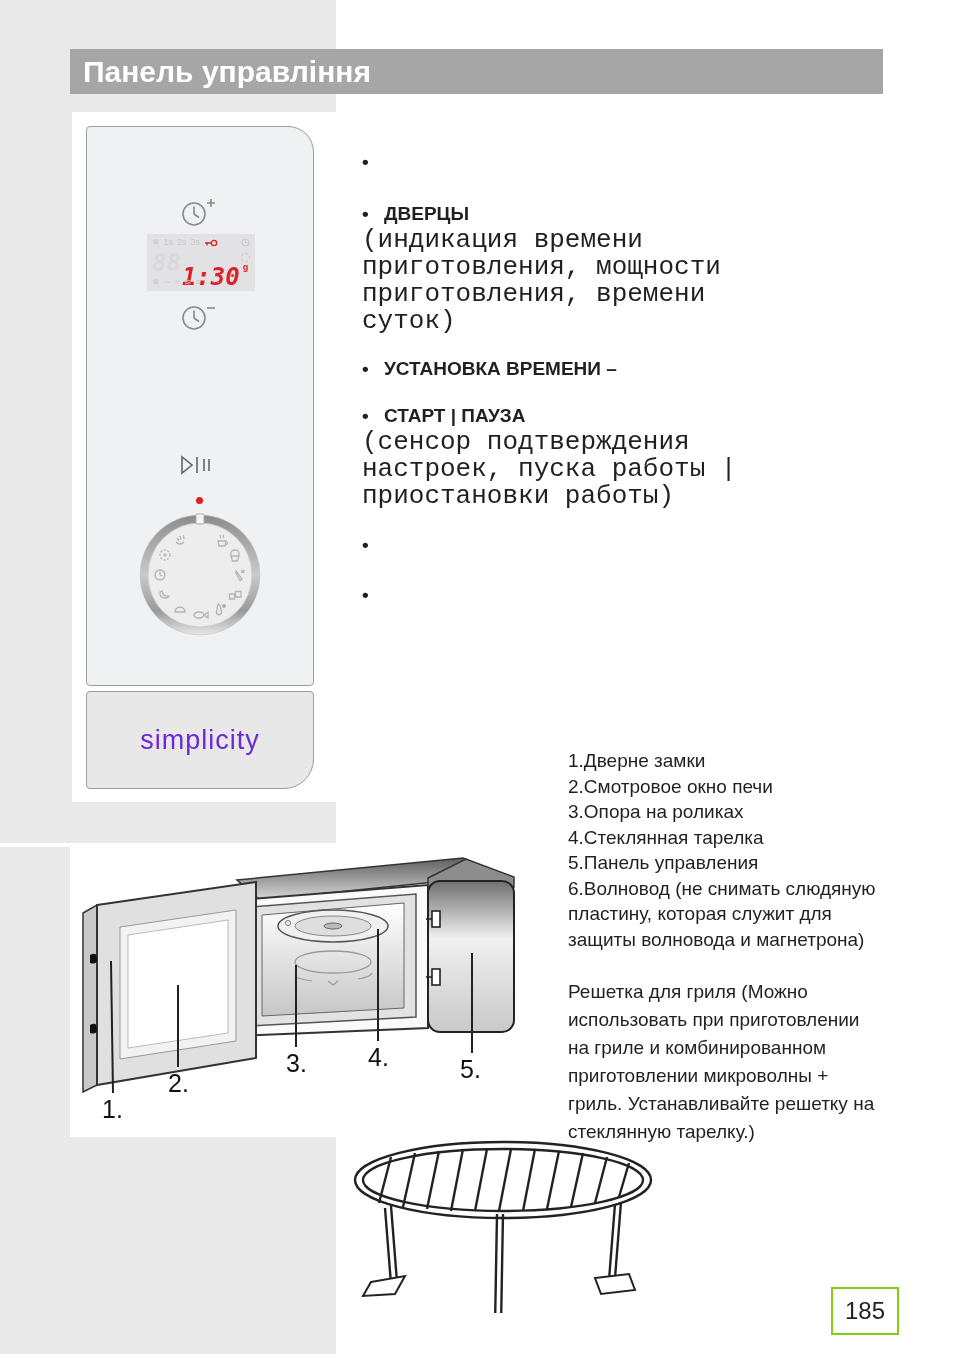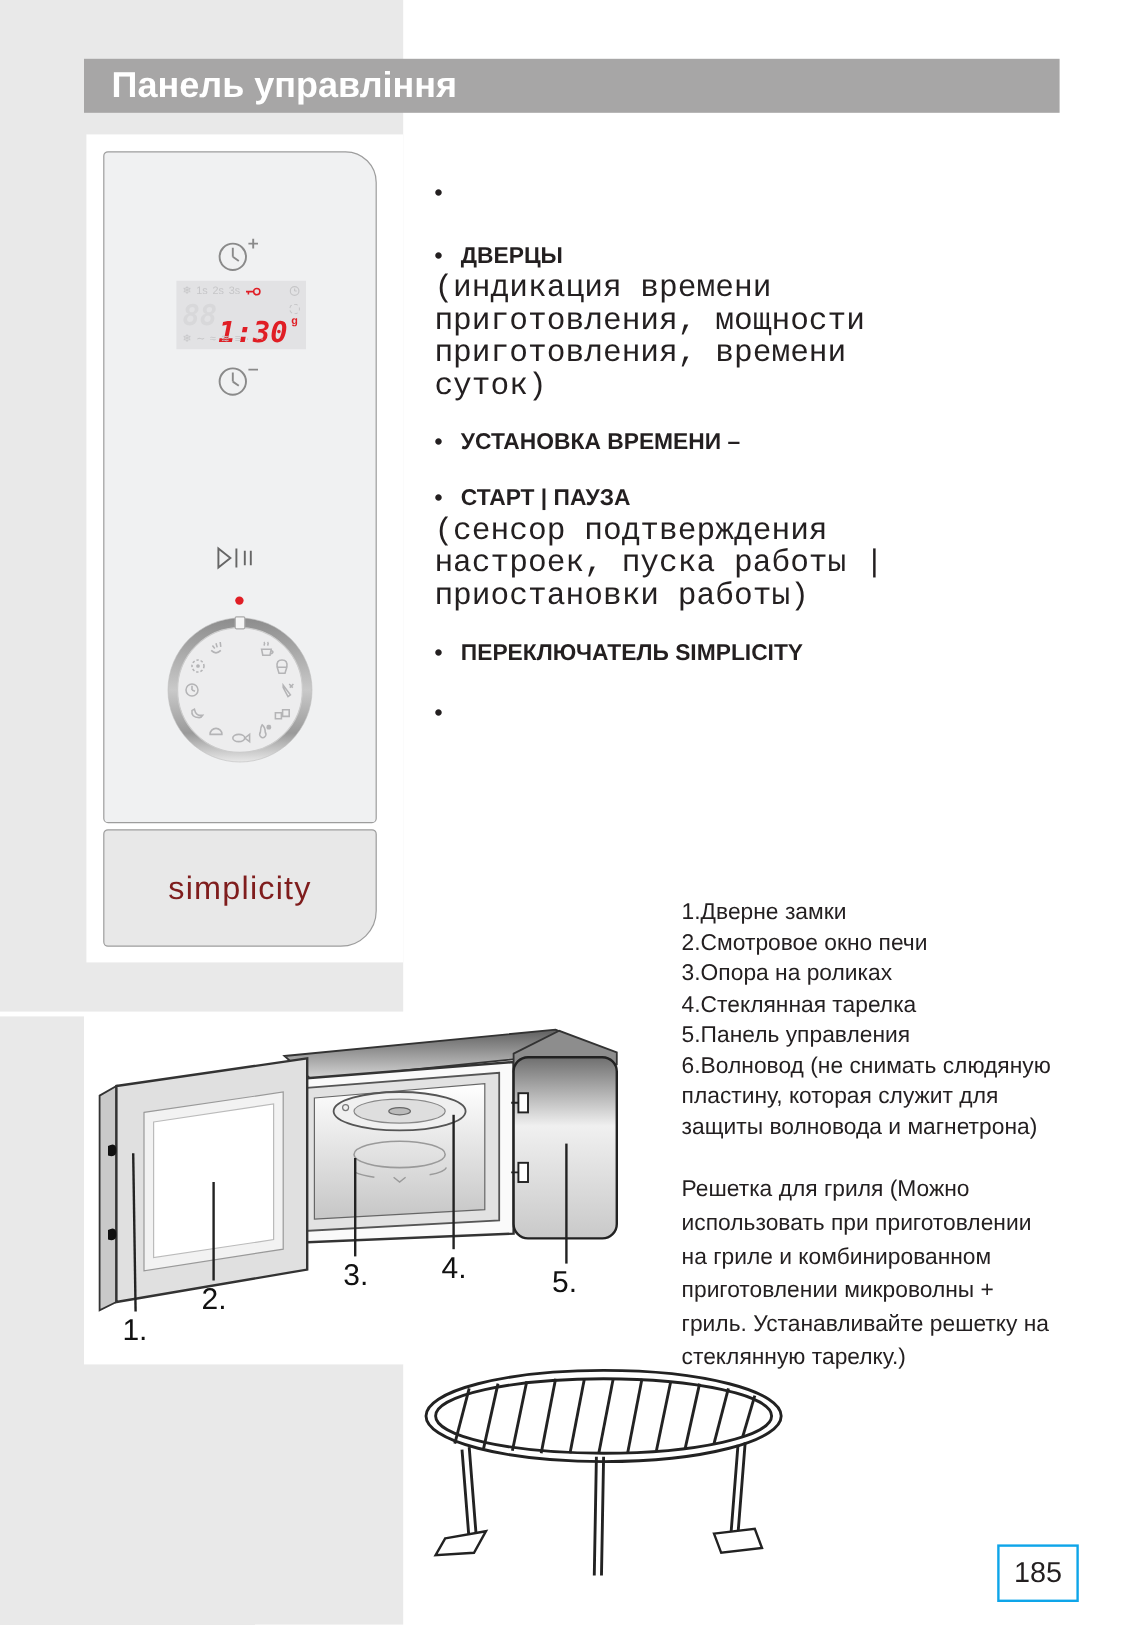--- a/index.html
+++ b/index.html
@@ -6,31 +6,31 @@
   body{width:954px;height:1354px;position:relative;background:#ffffff;
        font-family:"Liberation Sans",sans-serif;color:#231f20;overflow:hidden;}
   .abs{position:absolute;}
 
   
   .gray-top{left:0;top:0;width:336px;height:843px;background:#e9e9e9;}
   .gray-bottom{left:0;top:847px;width:336px;height:507px;background:#e9e9e9;}
 
   
   .header-bar{left:70px;top:49px;width:813px;height:45px;background:#a7a6a6;
-              display:flex;align-items:center;padding-left:23px;box-sizing:border-box;}
+              display:flex;align-items:center;padding-left:13px;box-sizing:border-box;}
   .header-bar span{font-size:30px;font-weight:bold;color:#ffffff;}
 
   
   .figure-box{left:72px;top:112px;width:264px;height:690px;background:#ffffff;}
   .panel{position:absolute;left:14px;top:14px;width:226px;height:558px;
          background:#f0f1f2;border:1px solid #9d9d9d;border-radius:4px 26px 4px 4px;}
   .plate{position:absolute;left:14px;top:579px;width:226px;height:96px;
          background:#e8e8e8;border:1px solid #9d9d9d;border-radius:4px 4px 30px 4px;
          display:flex;align-items:center;justify-content:center;}
-  .plate span{font-size:27px;color:#7f1d1d;letter-spacing:1px;text-align:right;}
+  .plate span{font-size:27px;color:#6d28d9;letter-spacing:1px;text-align:right;}
 
   .clock-ico{position:absolute;}
   .display{position:absolute;left:75px;top:122px;width:108px;height:57px;
            background:#e2e2e4;box-sizing:border-box;padding:3px 5px;}
   .disp-row{display:flex;align-items:center;gap:4px;height:11px;
             font-size:9px;color:#c6c6c8;line-height:11px;}
   .disp-main{display:flex;align-items:center;height:29px;}
   .seg{font-family:"DejaVu Sans Mono",monospace;font-weight:bold;font-style:italic;
        font-size:24px;letter-spacing:0px;}
   .seg-ghost{color:#d8d8da;}
@@ -55,21 +55,21 @@
   .oven-fig{left:70px;top:845px;width:460px;height:292px;background:#ffffff;}
   .fig-num{position:absolute;font-size:25px;color:#111111;}
 
   
   .parts{left:568px;top:748px;width:392px;font-size:19px;line-height:25.5px;}
   .parts div{white-space:pre-line;}
   .grill-note{left:568px;top:978px;width:394px;font-size:19px;line-height:28px;white-space:pre-line;}
 
   .grill-fig{left:325px;top:1128px;width:350px;height:185px;}
 
-  .page-num{left:831px;top:1287px;width:64px;height:44px;border:2px solid #0ea5e9;
+  .page-num{left:831px;top:1287px;width:64px;height:44px;border:2px solid #84cc16;
             background:#ffffff;display:flex;align-items:center;justify-content:center;
             font-size:24px;}
   svg{display:block;}
 </style>
 </head>
 <body>
 
 <div>
 
   <div class="abs gray-top"></div>
@@ -229,21 +229,20 @@
       <div class="legend-head">
           <span class="legend-bullet">•</span>
           <span class="legend-label">СТАРТ | ПАУЗА</span>
         </div>
       <div class="legend-desc">(сенсор подтверждения настроек, пуска работы |
 приостановки работы)</div>
     </div>
     <div class="legend-item" style="margin-bottom:23px">
       <div class="legend-head">
           <span class="legend-bullet">•</span>
-          <span class="legend-label">ПЕРЕКЛЮЧАТЕЛЬ SIMPLICITY</span>
         </div>
       <div class="legend-desc"></div>
     </div>
     <div class="legend-item">
       <div class="legend-head">
           <span class="legend-bullet">•</span>
         </div>
       <div class="legend-desc"></div>
     </div>
   </div>

